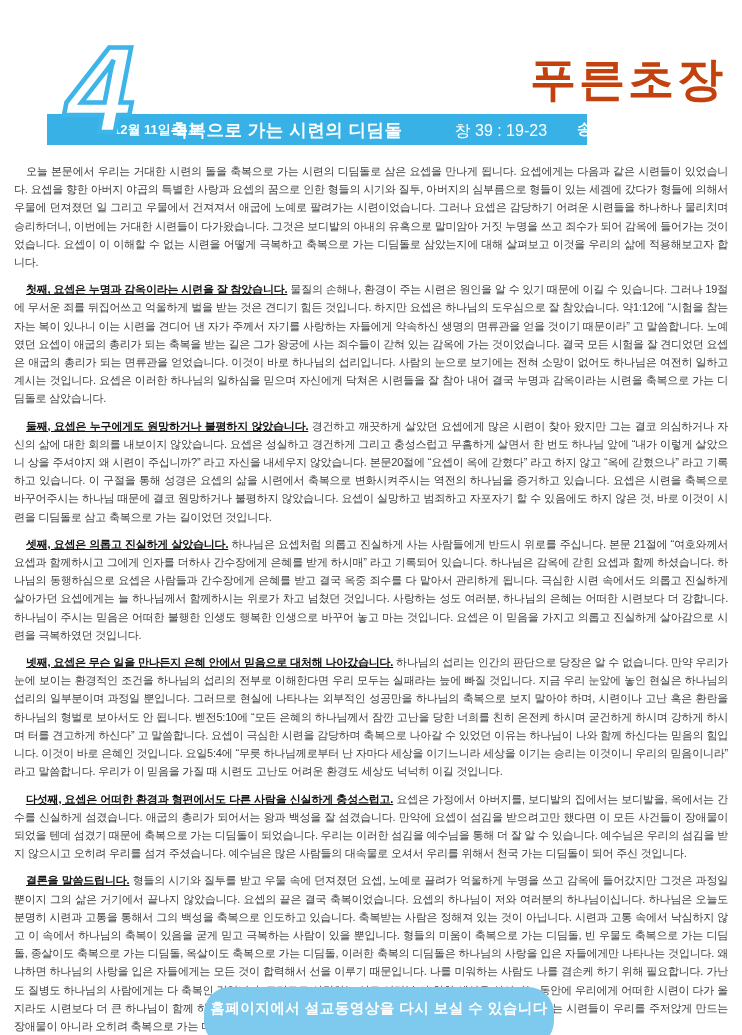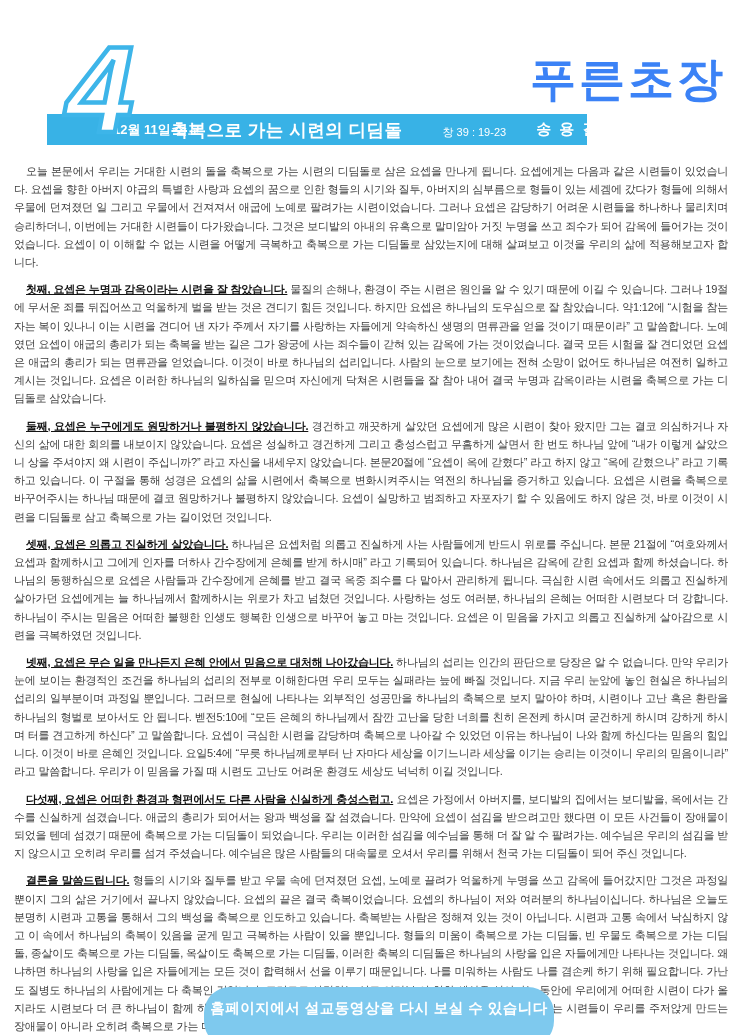--- a/index.html
+++ b/index.html
@@ -16,38 +16,38 @@
     overflow: hidden;
   }
   
   .page-num {
     position: absolute; left: 50px; top: 20px;
     z-index: 2;
   }
   .masthead {
     position: absolute; right: 16px; top: 56px;
     font-size: 46px; font-weight: 900;
-    color: #3b82f6; letter-spacing: 3px;
+    color: #c2410c; letter-spacing: 3px;
     line-height: 1;
   }
   .header-bar {
     position: absolute; left: 47px; top: 114px;
     width: 540px; height: 31px;
     background: #38b2e6;
     display: flex; align-items: center;
     justify-content: space-between;
     box-sizing: border-box;
     padding: 0 10px 0 66px;
     color: #ffffff;
     z-index: 1;
   }
   .header-date { font-size: 13px; font-weight: bold; white-space: nowrap; }
   .header-title-group { display: flex; align-items: baseline; white-space: nowrap; transform: translateX(-30px); gap: 32px; }
   .header-title { font-size: 17.5px; font-weight: 900; letter-spacing: 0.5px; }
-  .header-scripture { font-size: 11px; margin-left: 8px; }
+  .header-scripture { font-size: 16px; margin-left: 20px; }
   .header-preacher-group { display: flex; align-items: baseline; white-space: nowrap; }
   .header-preacher { font-size: 15px; font-weight: 900; letter-spacing: 2px; }
   .header-preacher-title { font-size: 10px; margin-left: 4px; }
   
   .content {
     position: absolute; left: 14px; top: 162px;
     width: 714px;
     text-align: justify;
     font-size: 11px; line-height: 18.2px;
     color: #3b3b3b;
@@ -89,21 +89,21 @@
       <span class="header-preacher-title">담임목사</span>
     </span>
   </div>
 
   <div class="content">
     <p><span class="lead"></span><span>오늘 본문에서 우리는 거대한 시련의 돌을 축복으로 가는 시련의 디딤돌로 삼은 요셉을 만나게 됩니다. 요셉에게는 다음과 같은 시련들이 있었습니다. 요셉을 향한 아버지 야곱의 특별한 사랑과 요셉의 꿈으로 인한 형들의 시기와 질투, 아버지의 심부름으로 형들이 있는 세겜에 갔다가 형들에 의해서 우물에 던져졌던 일 그리고 우물에서 건져져서 애굽에 노예로 팔려가는 시련이었습니다. 그러나 요셉은 감당하기 어려운 시련들을 하나하나 물리치며 승리하더니, 이번에는 거대한 시련들이 다가왔습니다. 그것은 보디발의 아내의 유혹으로 말미암아 거짓 누명을 쓰고 죄수가 되어 감옥에 들어가는 것이었습니다. 요셉이 이 이해할 수 없는 시련을 어떻게 극복하고 축복으로 가는 디딤돌로 삼았는지에 대해 살펴보고 이것을 우리의 삶에 적용해보고자 합니다.</span></p>
     <p><span class="lead">첫째, 요셉은 누명과 감옥이라는 시련을 잘 참았습니다.</span><span> 물질의 손해나, 환경이 주는 시련은 원인을 알 수 있기 때문에 이길 수 있습니다. 그러나 19절에 무서운 죄를 뒤집어쓰고 억울하게 벌을 받는 것은 견디기 힘든 것입니다. 하지만 요셉은 하나님의 도우심으로 잘 참았습니다. 약1:12에 “시험을 참는 자는 복이 있나니 이는 시련을 견디어 낸 자가 주께서 자기를 사랑하는 자들에게 약속하신 생명의 면류관을 얻을 것이기 때문이라” 고 말씀합니다. 노예였던 요셉이 애굽의 총리가 되는 축복을 받는 길은 그가 왕궁에 사는 죄수들이 갇혀 있는 감옥에 가는 것이었습니다. 결국 모든 시험을 잘 견디었던 요셉은 애굽의 총리가 되는 면류관을 얻었습니다. 이것이 바로 하나님의 섭리입니다. 사람의 눈으로 보기에는 전혀 소망이 없어도 하나님은 여전히 일하고 계시는 것입니다. 요셉은 이러한 하나님의 일하심을 믿으며 자신에게 닥쳐온 시련들을 잘 참아 내어 결국 누명과 감옥이라는 시련을 축복으로 가는 디딤돌로 삼았습니다.</span></p>
     <p><span class="lead">둘째, 요셉은 누구에게도 원망하거나 불평하지 않았습니다.</span><span> 경건하고 깨끗하게 살았던 요셉에게 많은 시련이 찾아 왔지만 그는 결코 의심하거나 자신의 삶에 대한 회의를 내보이지 않았습니다. 요셉은 성실하고 경건하게 그리고 충성스럽고 무흠하게 살면서 한 번도 하나님 앞에 “내가 이렇게 살았으니 상을 주셔야지 왜 시련이 주십니까?” 라고 자신을 내세우지 않았습니다. 본문20절에 “요셉이 옥에 갇혔다” 라고 하지 않고 “옥에 갇혔으나” 라고 기록하고 있습니다. 이 구절을 통해 성경은 요셉의 삶을 시련에서 축복으로 변화시켜주시는 역전의 하나님을 증거하고 있습니다. 요셉은 시련을 축복으로 바꾸어주시는 하나님 때문에 결코 원망하거나 불평하지 않았습니다. 요셉이 실망하고 범죄하고 자포자기 할 수 있음에도 하지 않은 것, 바로 이것이 시련을 디딤돌로 삼고 축복으로 가는 길이었던 것입니다.</span></p>
     <p><span class="lead">셋째, 요셉은 의롭고 진실하게 살았습니다.</span><span> 하나님은 요셉처럼 의롭고 진실하게 사는 사람들에게 반드시 위로를 주십니다. 본문 21절에 “여호와께서 요셉과 함께하시고 그에게 인자를 더하사 간수장에게 은혜를 받게 하시매” 라고 기록되어 있습니다. 하나님은 감옥에 갇힌 요셉과 함께 하셨습니다. 하나님의 동행하심으로 요셉은 사람들과 간수장에게 은혜를 받고 결국 옥중 죄수를 다 맡아서 관리하게 됩니다. 극심한 시련 속에서도 의롭고 진실하게 살아가던 요셉에게는 늘 하나님께서 함께하시는 위로가 차고 넘쳤던 것입니다. 사랑하는 성도 여러분, 하나님의 은혜는 어떠한 시련보다 더 강합니다. 하나님이 주시는 믿음은 어떠한 불행한 인생도 행복한 인생으로 바꾸어 놓고 마는 것입니다. 요셉은 이 믿음을 가지고 의롭고 진실하게 살아감으로 시련을 극복하였던 것입니다.</span></p>
     <p><span class="lead">넷째, 요셉은 무슨 일을 만나든지 은혜 안에서 믿음으로 대처해 나아갔습니다.</span><span> 하나님의 섭리는 인간의 판단으로 당장은 알 수 없습니다. 만약 우리가 눈에 보이는 환경적인 조건을 하나님의 섭리의 전부로 이해한다면 우리 모두는 실패라는 늪에 빠질 것입니다. 지금 우리 눈앞에 놓인 현실은 하나님의 섭리의 일부분이며 과정일 뿐입니다. 그러므로 현실에 나타나는 외부적인 성공만을 하나님의 축복으로 보지 말아야 하며, 시련이나 고난 혹은 환란을 하나님의 형벌로 보아서도 안 됩니다. 벧전5:10에 “모든 은혜의 하나님께서 잠깐 고난을 당한 너희를 친히 온전케 하시며 굳건하게 하시며 강하게 하시며 터를 견고하게 하신다” 고 말씀합니다. 요셉이 극심한 시련을 감당하며 축복으로 나아갈 수 있었던 이유는 하나님이 나와 함께 하신다는 믿음의 힘입니다. 이것이 바로 은혜인 것입니다. 요일5:4에 “무릇 하나님께로부터 난 자마다 세상을 이기느니라 세상을 이기는 승리는 이것이니 우리의 믿음이니라” 라고 말씀합니다. 우리가 이 믿음을 가질 때 시련도 고난도 어려운 환경도 세상도 넉넉히 이길 것입니다.</span></p>
-    <p><span class="lead">다섯째, 요셉은 어떠한 환경과 형편에서도 다른 사람을 신실하게 충성스럽고.</span><span> 요셉은 가정에서 아버지를, 보디발의 집에서는 보디발을, 옥에서는 간수를 신실하게 섬겼습니다. 애굽의 총리가 되어서는 왕과 백성을 잘 섬겼습니다. 만약에 요셉이 섬김을 받으려고만 했다면 이 모든 사건들이 장애물이 되었을 텐데 섬겼기 때문에 축복으로 가는 디딤돌이 되었습니다. 우리는 이러한 섬김을 예수님을 통해 더 잘 알 수 팔려가는. 예수님은 우리의 섬김을 받지 않으시고 오히려 우리를 섬겨 주셨습니다. 예수님은 많은 사람들의 대속물로 오셔서 우리를 위해서 천국 가는 디딤돌이 되어 주신 것입니다.</span></p>
+    <p><span class="lead">다섯째, 요셉은 어떠한 환경과 형편에서도 다른 사람을 신실하게 충성스럽고.</span><span> 요셉은 가정에서 아버지를, 보디발의 집에서는 보디발을, 옥에서는 간수를 신실하게 섬겼습니다. 애굽의 총리가 되어서는 왕과 백성을 잘 섬겼습니다. 만약에 요셉이 섬김을 받으려고만 했다면 이 모든 사건들이 장애물이 되었을 텐데 섬겼기 때문에 축복으로 가는 디딤돌이 되었습니다. 우리는 이러한 섬김을 예수님을 통해 더 잘 알 수 있습니다. 예수님은 우리의 섬김을 받지 않으시고 오히려 우리를 섬겨 주셨습니다. 예수님은 많은 사람들의 대속물로 오셔서 우리를 위해서 천국 가는 디딤돌이 되어 주신 것입니다.</span></p>
     <p><span class="lead">결론을 말씀드립니다.</span><span> 형들의 시기와 질투를 받고 우물 속에 던져졌던 요셉, 노예로 끌려가 억울하게 누명을 쓰고 감옥에 들어갔지만 그것은 과정일 뿐이지 그의 삶은 거기에서 끝나지 않았습니다. 요셉의 끝은 결국 축복이었습니다. 요셉의 하나님이 저와 여러분의 하나님이십니다. 하나님은 오늘도 분명히 시련과 고통을 통해서 그의 백성을 축복으로 인도하고 있습니다. 축복받는 사람은 정해져 있는 것이 아닙니다. 시련과 고통 속에서 낙심하지 않고 이 속에서 하나님의 축복이 있음을 굳게 믿고 극복하는 사람이 있을 뿐입니다. 형들의 미움이 축복으로 가는 디딤돌, 빈 우물도 축복으로 가는 디딤돌, 종살이도 축복으로 가는 디딤돌, 옥살이도 축복으로 가는 디딤돌, 이러한 축복의 디딤돌은 하나님의 사랑을 입은 자들에게만 나타나는 것입니다. 왜냐하면 하나님의 사랑을 입은 자들에게는 모든 것이 합력해서 선을 이루기 때문입니다. 나를 미워하는 사람도 나를 겸손케 하기 위해 필요합니다. 가난도 질병도 하나님의 사람에게는 다 축복인 것입니다. 그러므로 사랑하는 성도 여러분 이 험한 세상을 살아가는 동안에 우리에게 어떠한 시련이 다가 올지라도 시련보다 더 큰 하나님이 함께 하시는 은혜가 우리 모두에게 임하기를 바랍니다. 그래서 우리에게 다가오는 시련들이 우리를 주저앉게 만드는 장애물이 아니라 오히려 축복으로 가는 디딤돌이 되기를 주님의 이름으로 축원합니다.</span></p>
   </div>
 
   <div class="footer-pill">
     <span>홈페이지에서 설교동영상을 다시 보실 수 있습니다</span>
   </div>
 
 </div>
 
 </body></html>

